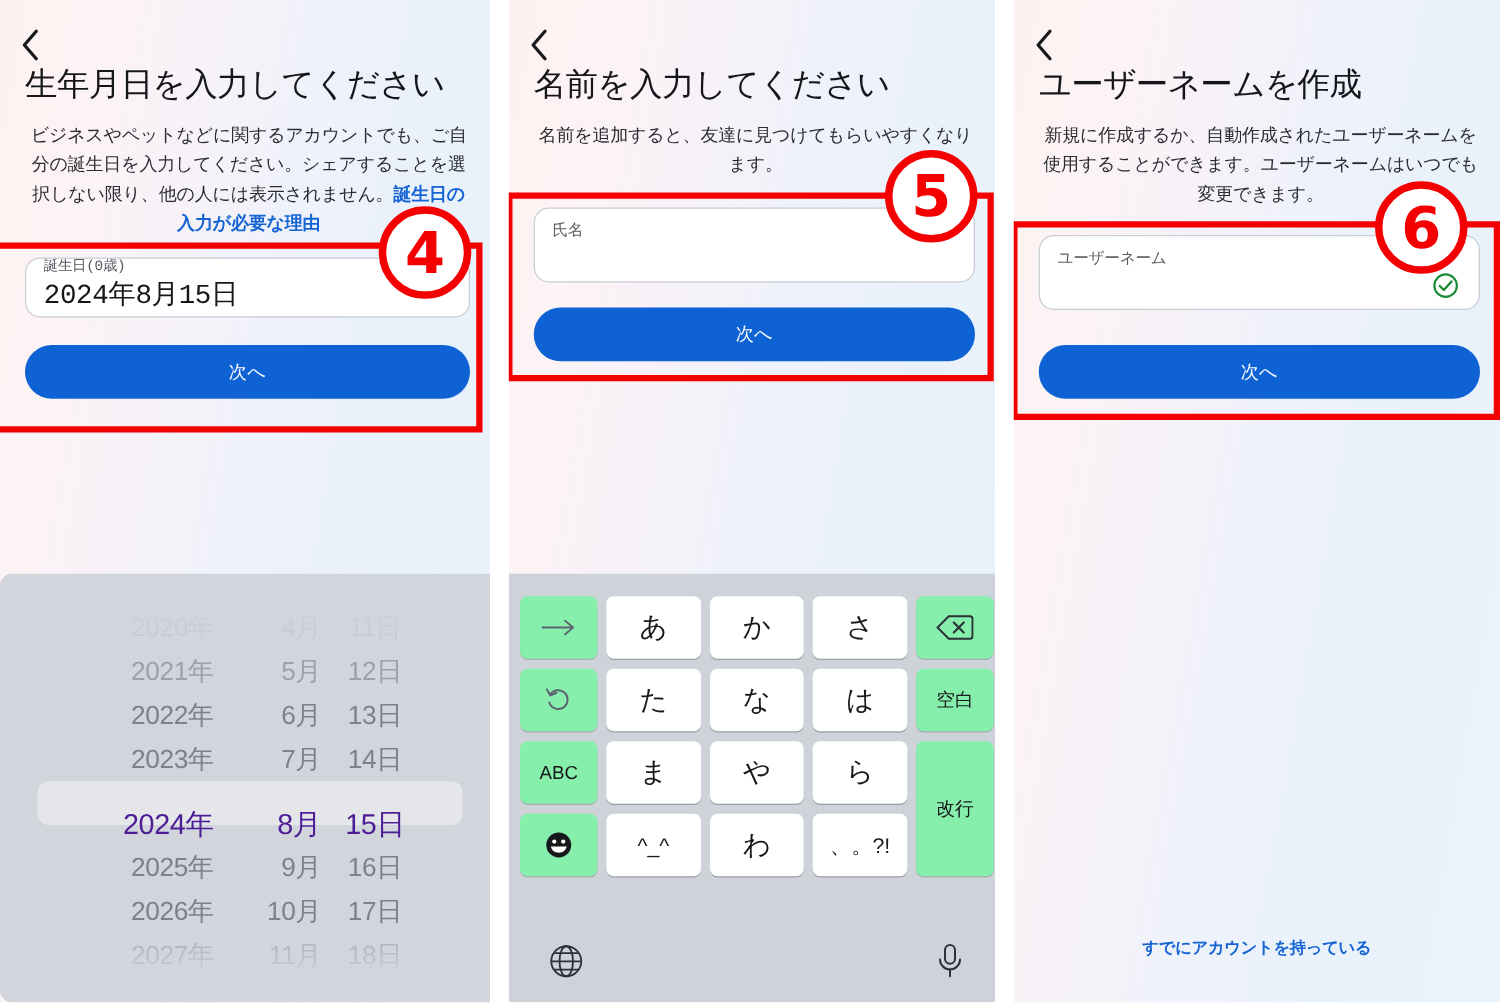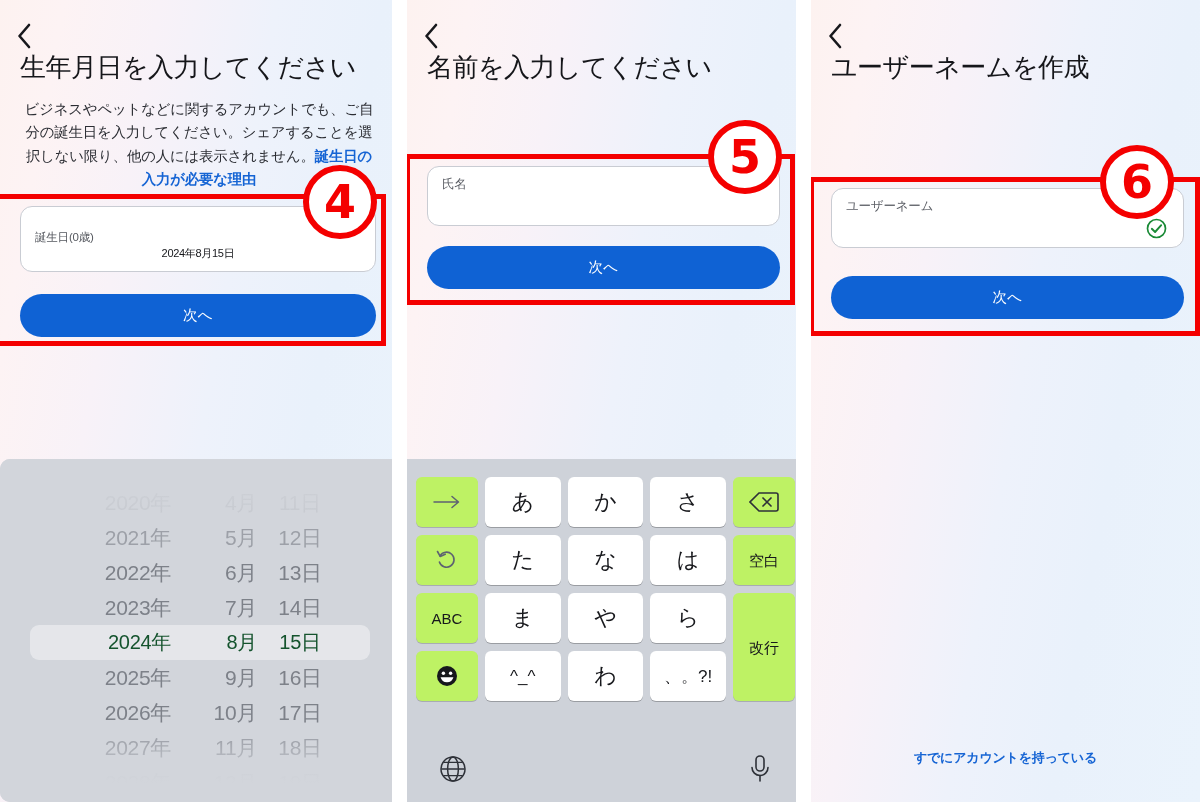--- a/index.html
+++ b/index.html
@@ -62,29 +62,28 @@
 
   .field {
     position: relative;
     background: #ffffff;
     border: 1.2px solid #c9ccd3;
     border-radius: 12px;
     height: 60px;
     padding: 9px 14px 0 14px;
     overflow: hidden;
   }
-  .field.filled { height: 66px; padding-top: 24px; }
+  .field.filled { height: 48px; padding-top: 0; font-family: Liberation Mono, monospace; }
   .field-label {
     font-size: 11.5px; color: #55585f; line-height: 1.2;
     letter-spacing: -0.2px;
   }
   .field-value {
-    font-size: 11px; color: #15161a; line-height: 1.35; margin-top: 1px;
+    font-size: 22px; color: #15161a; line-height: 1.35; margin-top: 1px;
     letter-spacing: -0.3px;
-    text-align: center;
   }
   .field-placeholder {
     font-size: 12.5px; color: #5a5d64; letter-spacing: -0.2px;
   }
 
   .check-badge {
     position: absolute; right: 16px; bottom: 8px;
     width: 21px; height: 21px;
   }
 
@@ -143,21 +142,21 @@
   }
   .pcol { display: flex; flex-direction: column; align-items: center; }
   .pcol.years { width: 122px; align-items: flex-end; padding-right: 8px; }
   .pcol.months { width: 78px; align-items: flex-end; }
   .pcol.days { width: 86px; align-items: center; }
   .pitem {
     height: 35px; line-height: 35px;
     font-size: 21px; color: #7d8189;
     letter-spacing: -0.3px; white-space: nowrap;
   }
-  .pitem.sel { color: #14532d; font-size: 20px; }
+  .pitem.sel { color: #4c1d95; font-size: 23px; margin-top: 17px; }
   .pitem.f1 { opacity: 0.62; }
   .pitem.f3 { opacity: 0.16; }
   .picker-band {
     position: absolute; left: 30px; right: 30px; top: 166px; height: 35px;
     background: rgba(255,255,255,0.42);
     border-radius: 9px;
   }
   .picker-fade-top, .picker-fade-bot {
     position: absolute; left: 0; right: 0; height: 66px; pointer-events: none;
   }
@@ -176,21 +175,21 @@
     grid-template-rows: repeat(4, 50px);
     gap: 8px 7px;
   }
   .key {
     border-radius: 6px;
     display: flex; align-items: center; justify-content: center;
     font-size: 22px; color: #17181c; line-height: 1;
     cursor: pointer; user-select: none;
   }
   .key.char { background: #ffffff; box-shadow: 0 1px 0 rgba(0,0,0,0.25); }
-  .key.fn { background: #bef264; box-shadow: 0 1px 0 rgba(0,0,0,0.18); font-size: 15px; }
+  .key.fn { background: #86efac; box-shadow: 0 1px 0 rgba(0,0,0,0.18); font-size: 15px; }
   .key.fn.dim { color: #5d6271; }
   .key.small { font-size: 15px; }
   .key.tiny { font-size: 17px; }
   .key.tall { grid-row: span 2; }
   .kb-bottom {
     position: absolute; left: 0; right: 0; bottom: 0; height: 66px;
     display: flex; align-items: center; justify-content: space-between;
     padding: 0 32px;
     color: #2e3138;
   }
@@ -274,20 +273,21 @@
 
     <div class="back-btn">
       <span>
         <svg width="16" height="26" viewBox="0 0 16 26" fill="none">
           <path d="M13 2 L3.5 13 L13 24" stroke="#17181c" stroke-width="2.6" stroke-linecap="round" stroke-linejoin="round"></path>
         </svg>
       </span>
     </div>
 
     <div class="title">名前を入力してください</div>
+    <div class="body-text">名前を追加すると、友達に見つけてもらいやすくなります。</div>
 
     <div class="form-block">
       <div class="field">
         <div class="field-placeholder">氏名</div>
       </div>
       <button class="next-btn">次へ</button>
     </div>
 
     <div class="hl-box"></div>
     <div class="step-badge">5</div>
@@ -363,20 +363,21 @@
 
     <div class="back-btn">
       <span>
         <svg width="16" height="26" viewBox="0 0 16 26" fill="none">
           <path d="M13 2 L3.5 13 L13 24" stroke="#17181c" stroke-width="2.6" stroke-linecap="round" stroke-linejoin="round"></path>
         </svg>
       </span>
     </div>
 
     <div class="title">ユーザーネームを作成</div>
+    <div class="body-text">新規に作成するか、自動作成されたユーザーネームを使用することができます。ユーザーネームはいつでも変更できます。</div>
 
     <div class="form-block">
       <div class="field">
         <div class="field-placeholder">ユーザーネーム</div>
         <span class="check-badge">
           <svg width="21" height="21" viewBox="0 0 21 21" fill="none">
             <circle cx="10.5" cy="10.5" r="9" stroke="#1a8a36" stroke-width="1.7" fill="#ffffff"></circle>
             <path d="M5.8 10.8 L9.1 14 L15.2 7.2" stroke="#1a8a36" stroke-width="1.9" stroke-linecap="round" stroke-linejoin="round" fill="none"></path>
           </svg>
         </span>

